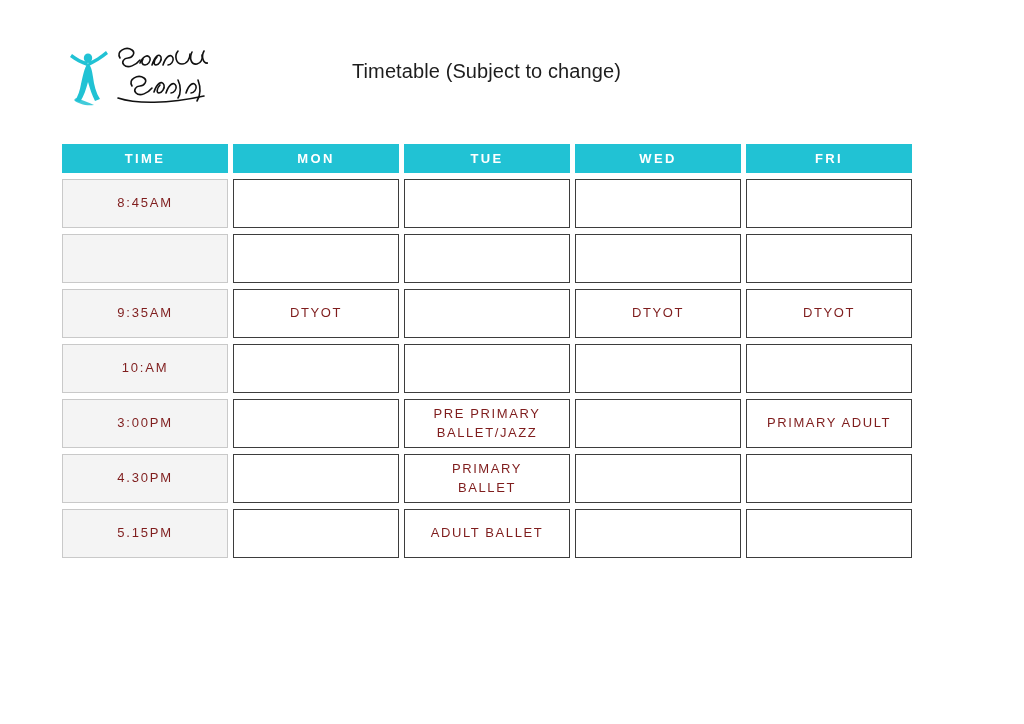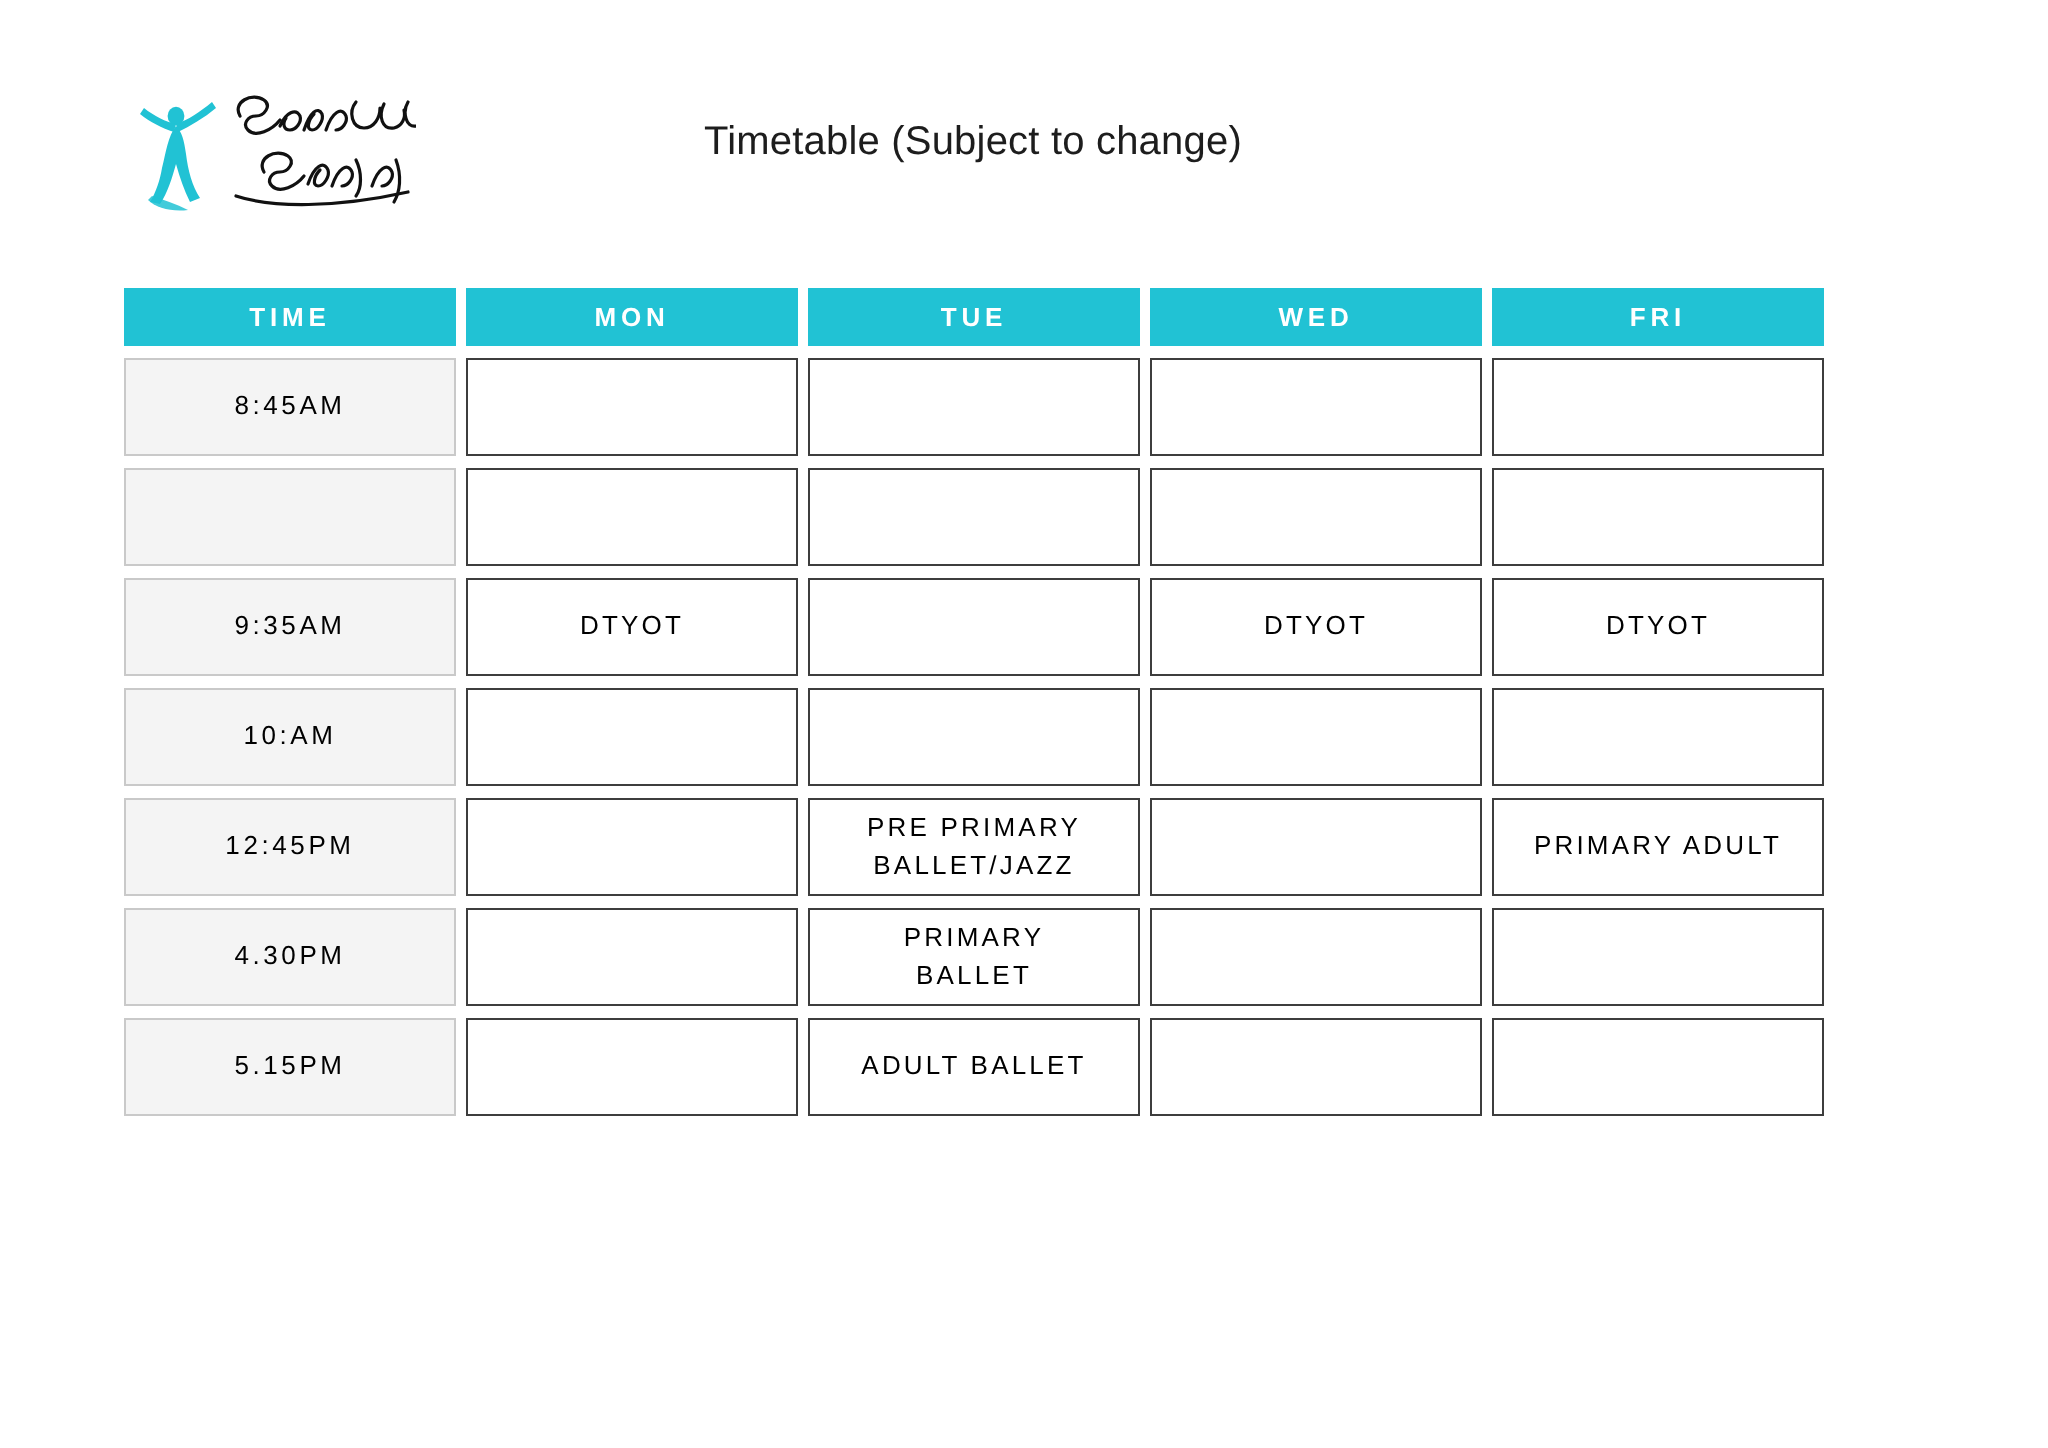--- a/index.html
+++ b/index.html
@@ -89,21 +89,21 @@
 
   .timetable td {
     width: 164px;
     height: 47px;
     border: 1px solid #3d3d3d;
     background: #ffffff;
     text-align: center;
     vertical-align: middle;
     font-size: 13px;
     letter-spacing: 1.6px;
-    color: #000000;
+    color: #7f1d1d;
     line-height: 1.45;
   }
 
   .timetable td.time-cell {
     background: #f4f4f4;
     border: 1px solid #c9c9c9;
     letter-spacing: 1.8px;
   }
 
   .cell-text {
@@ -226,21 +226,21 @@
           </td>
         <td>
             <span class="cell-text"></span>
           </td>
         <td>
             <span class="cell-text"></span>
           </td>
       </tr>
       <tr>
         <td class="time-cell">
-            <span class="cell-text">12:45PM</span>
+            <span class="cell-text">3:00PM</span>
           </td>
         <td>
             <span class="cell-text"></span>
           </td>
         <td>
             <span class="cell-text">PRE PRIMARY
 BALLET/JAZZ</span>
           </td>
         <td>
             <span class="cell-text"></span>

